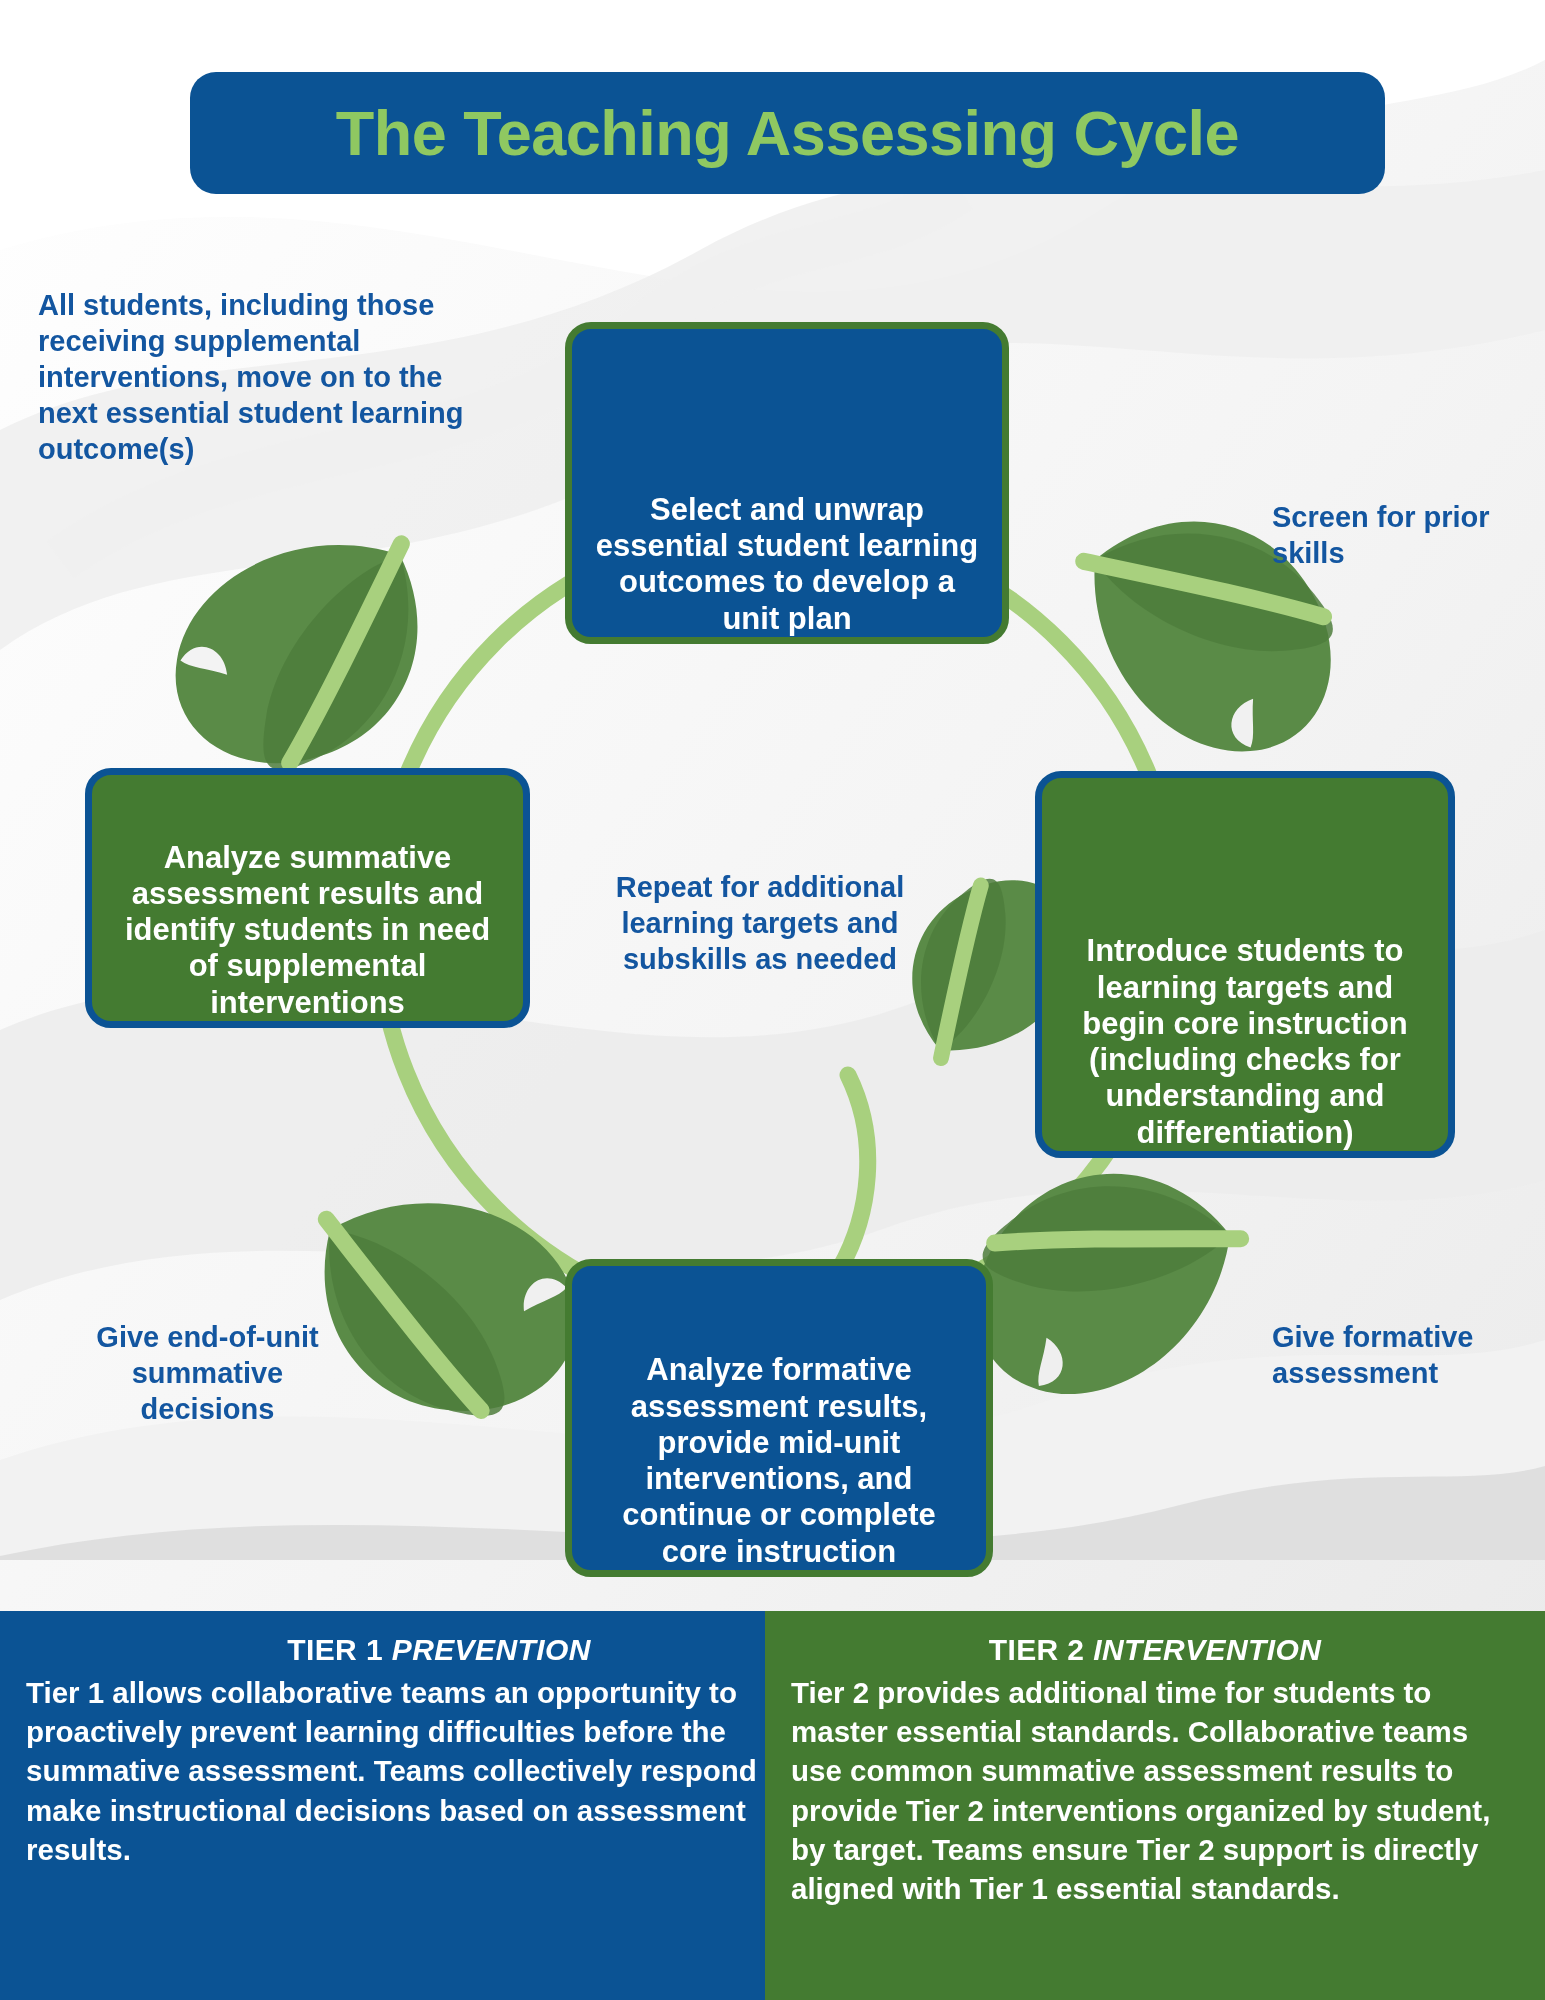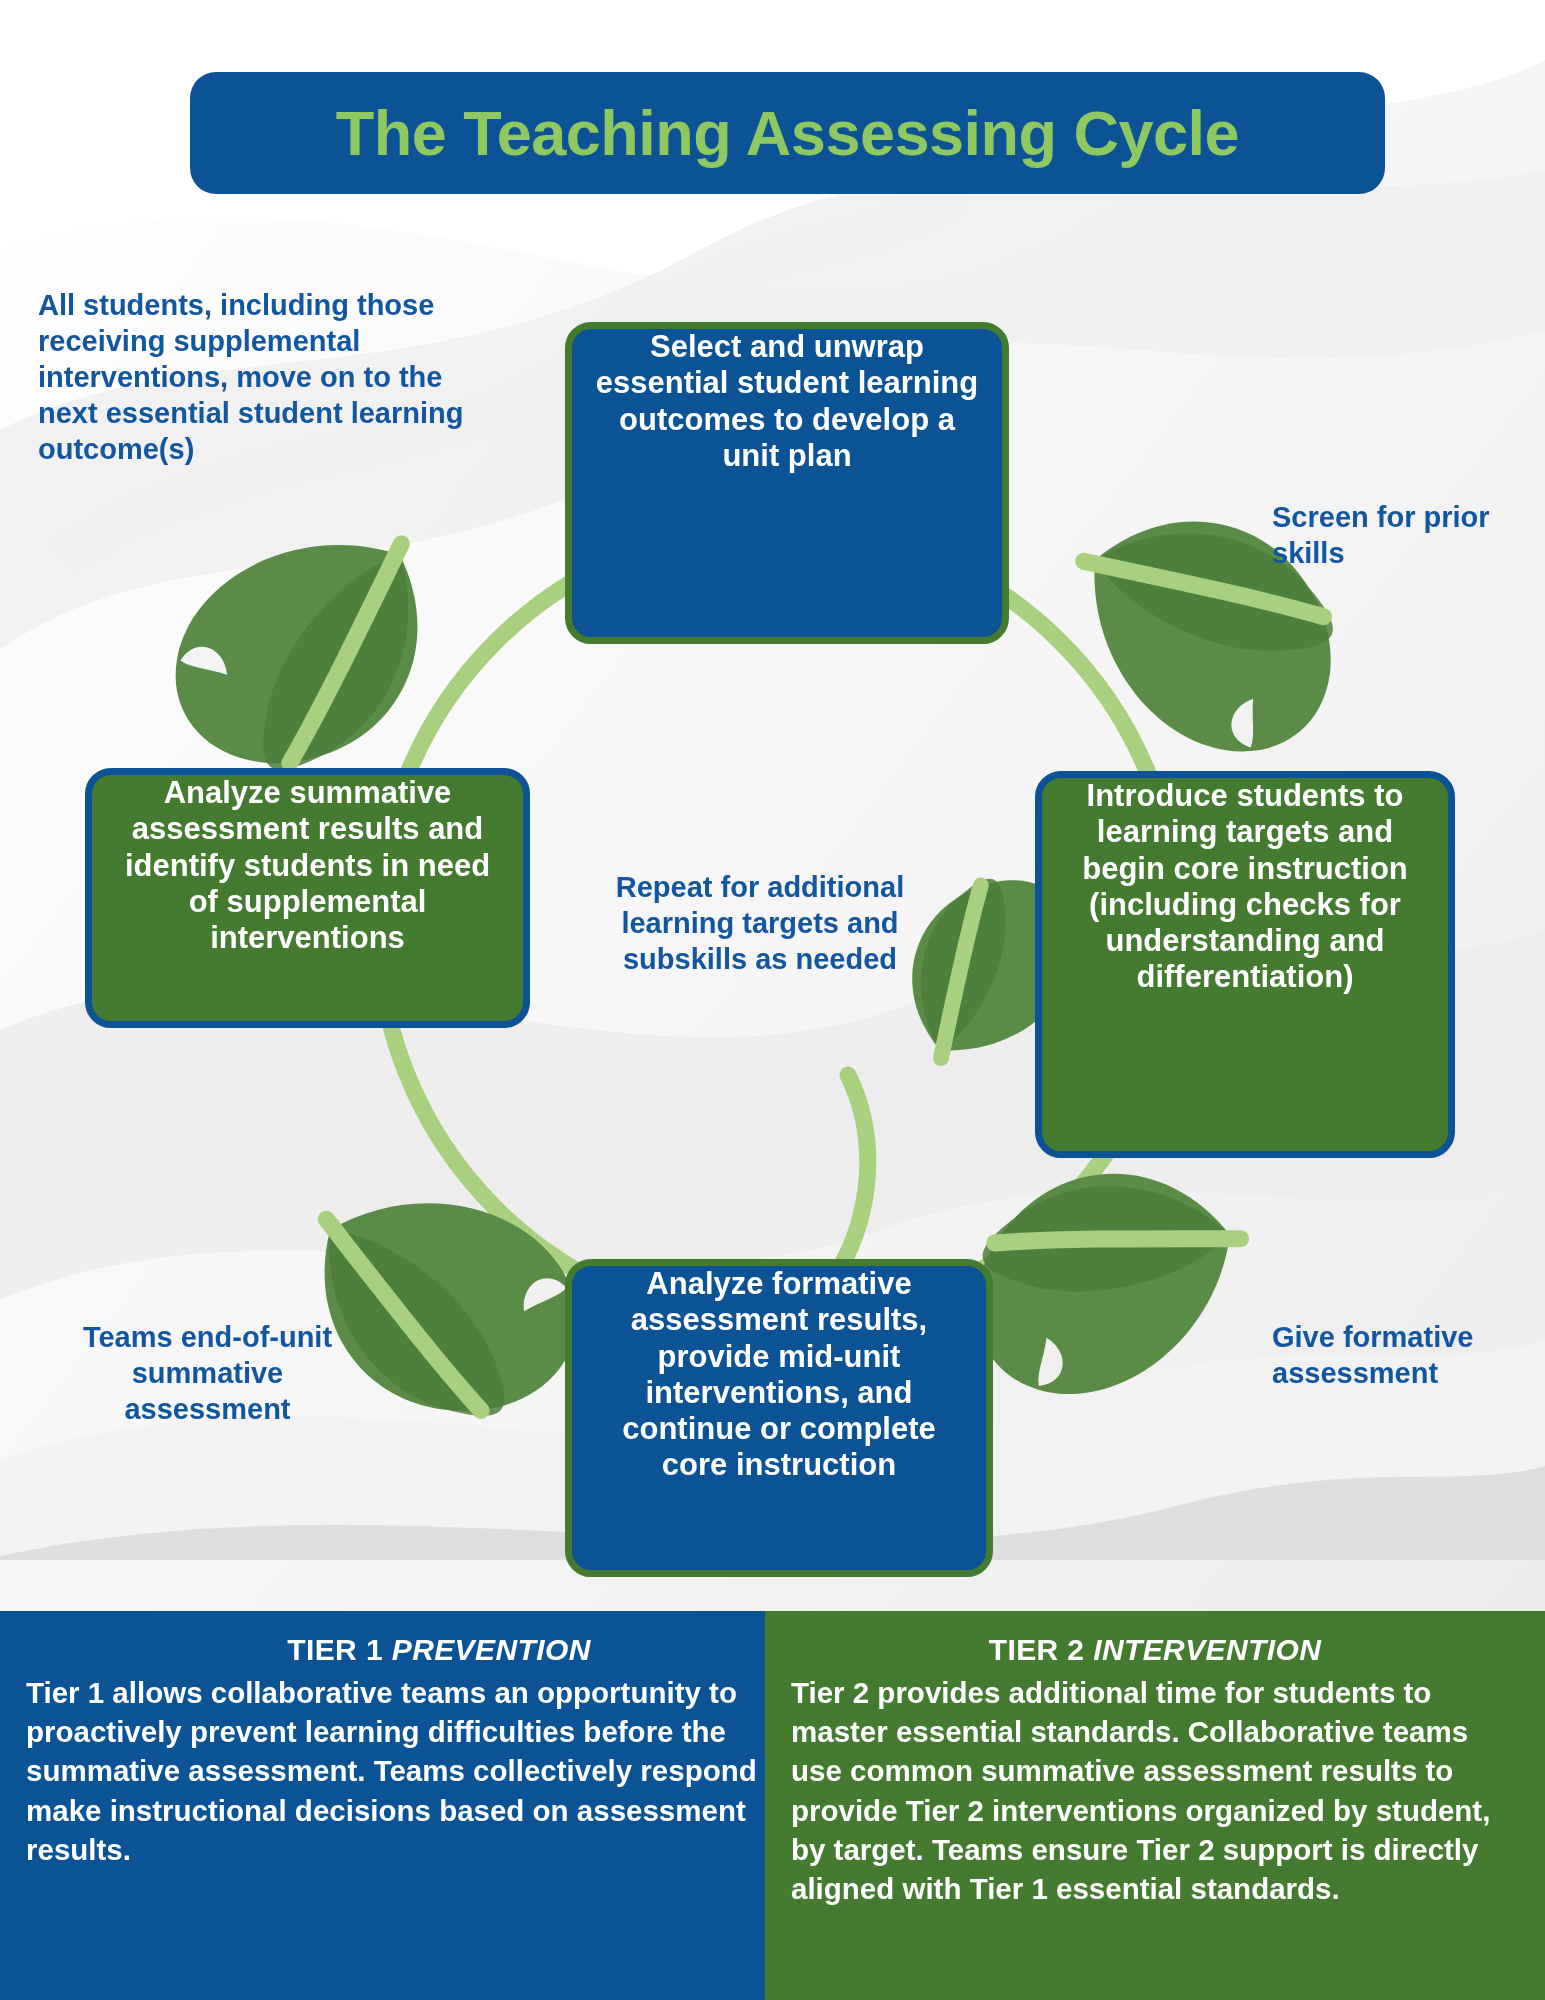--- a/index.html
+++ b/index.html
@@ -23,21 +23,21 @@
     font-family:"Liberation Sans","DejaVu Sans",sans-serif;
     white-space:nowrap;
   }
 
   
   #cycle{position:absolute;left:0;top:0;z-index:2;}
 
   
   .node{
     position:absolute;z-index:6;box-sizing:border-box;
-    display:flex;align-items:flex-start;justify-content:center;
+    display:flex;align-items:flex-end;justify-content:center;
     text-align:center;color:#ffffff;font-weight:bold;
     line-height:1.17;
   }
   .node-blue{background:#0b5394;border:7px solid #447b31;border-radius:26px;}
   .node-green{background:#447b31;border:7px solid #0b5394;border-radius:26px;}
 
   #node-top{left:565px;top:322px;width:444px;height:322px;font-size:31px;}
   #node-right{left:1035px;top:771px;width:420px;height:387px;font-size:31px;}
   #node-bottom{left:565px;top:1259px;width:428px;height:318px;font-size:31px;}
   #node-left{left:85px;top:768px;width:445px;height:260px;font-size:31px;}
@@ -159,21 +159,21 @@
 </div>
 
 <div class="side-label" id="lbl-topleft">All students, including those receiving supplemental interventions, move on to the next essential student learning outcome(s)</div>
 
 <div class="side-label" id="lbl-topright">Screen for prior skills</div>
 
 <div class="side-label" id="lbl-center">Repeat for additional learning targets and subskills as needed</div>
 
 <div class="side-label" id="lbl-right">Give formative assessment</div>
 
-<div class="side-label" id="lbl-left">Teams end-of-unit summative assessment</div>
+<div class="side-label" id="lbl-left">Give end-of-unit summative decisions</div>
 
 <div class="tier" id="tier1">
   <div class="tier-head">
     <span>TIER 1 </span><span class="it">PREVENTION</span>
   </div>
   <div class="tier-body">Tier 1 allows collaborative teams an opportunity to proactively prevent learning difficulties before the summative assessment. Teams collectively respond and make instructional decisions based on assessment results.</div>
 </div>
 
 <div class="tier" id="tier2">
   <div class="tier-head">

